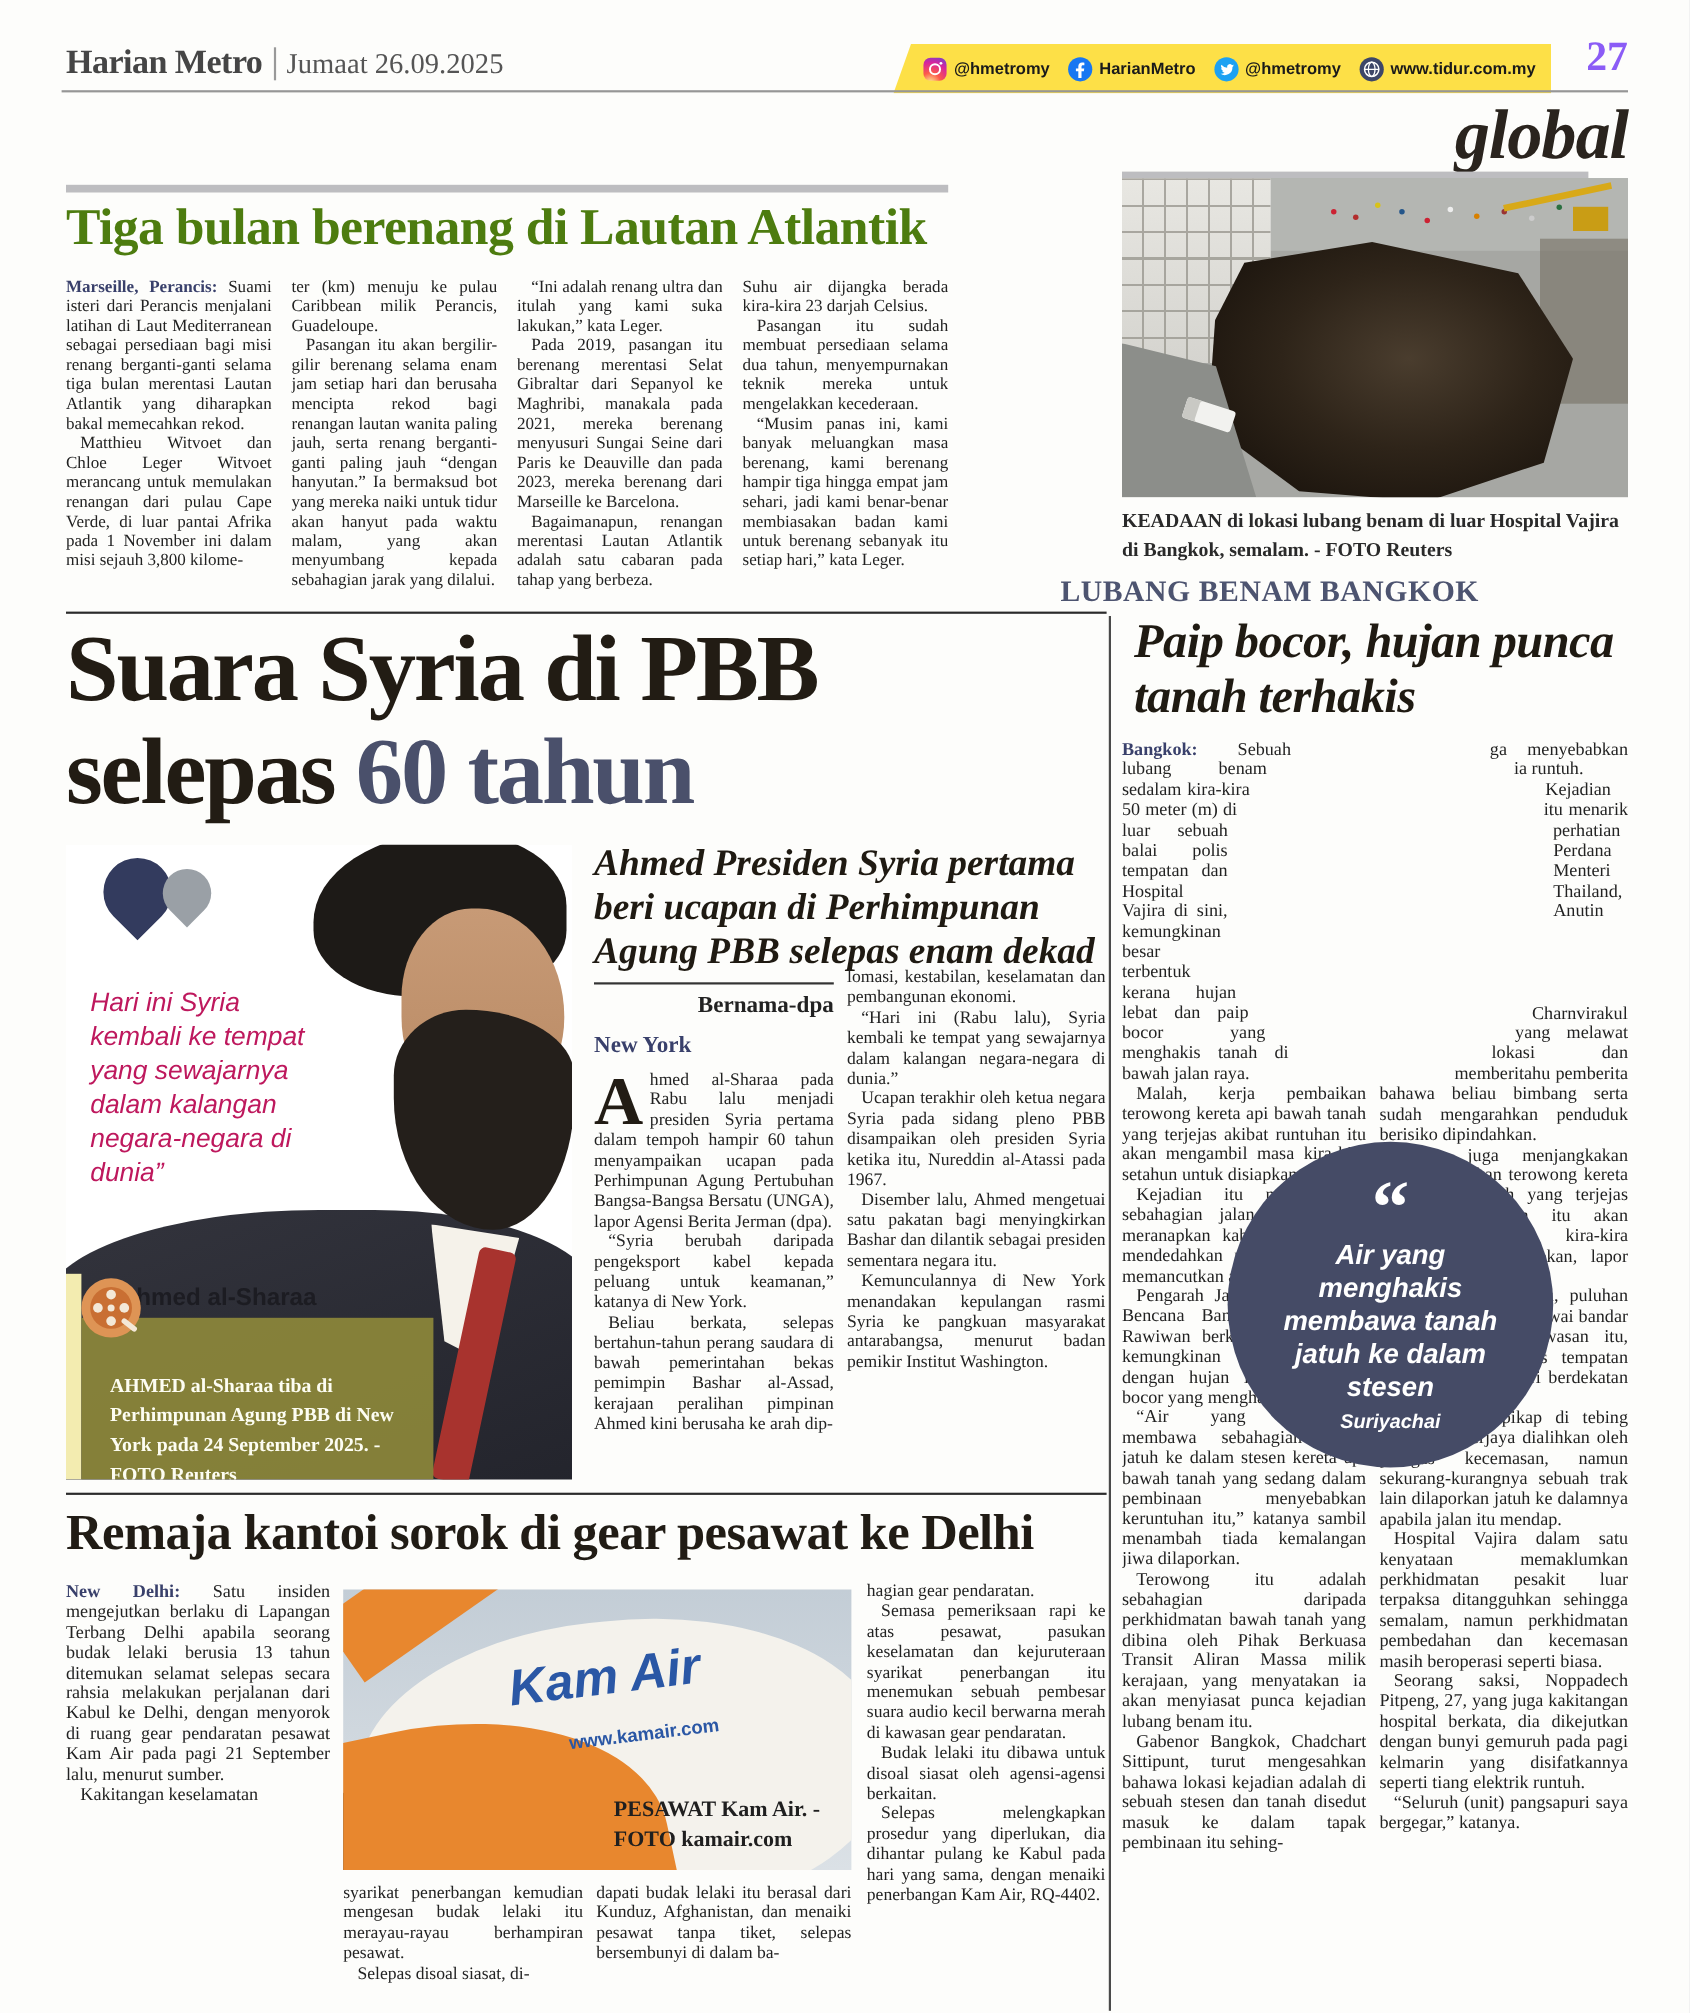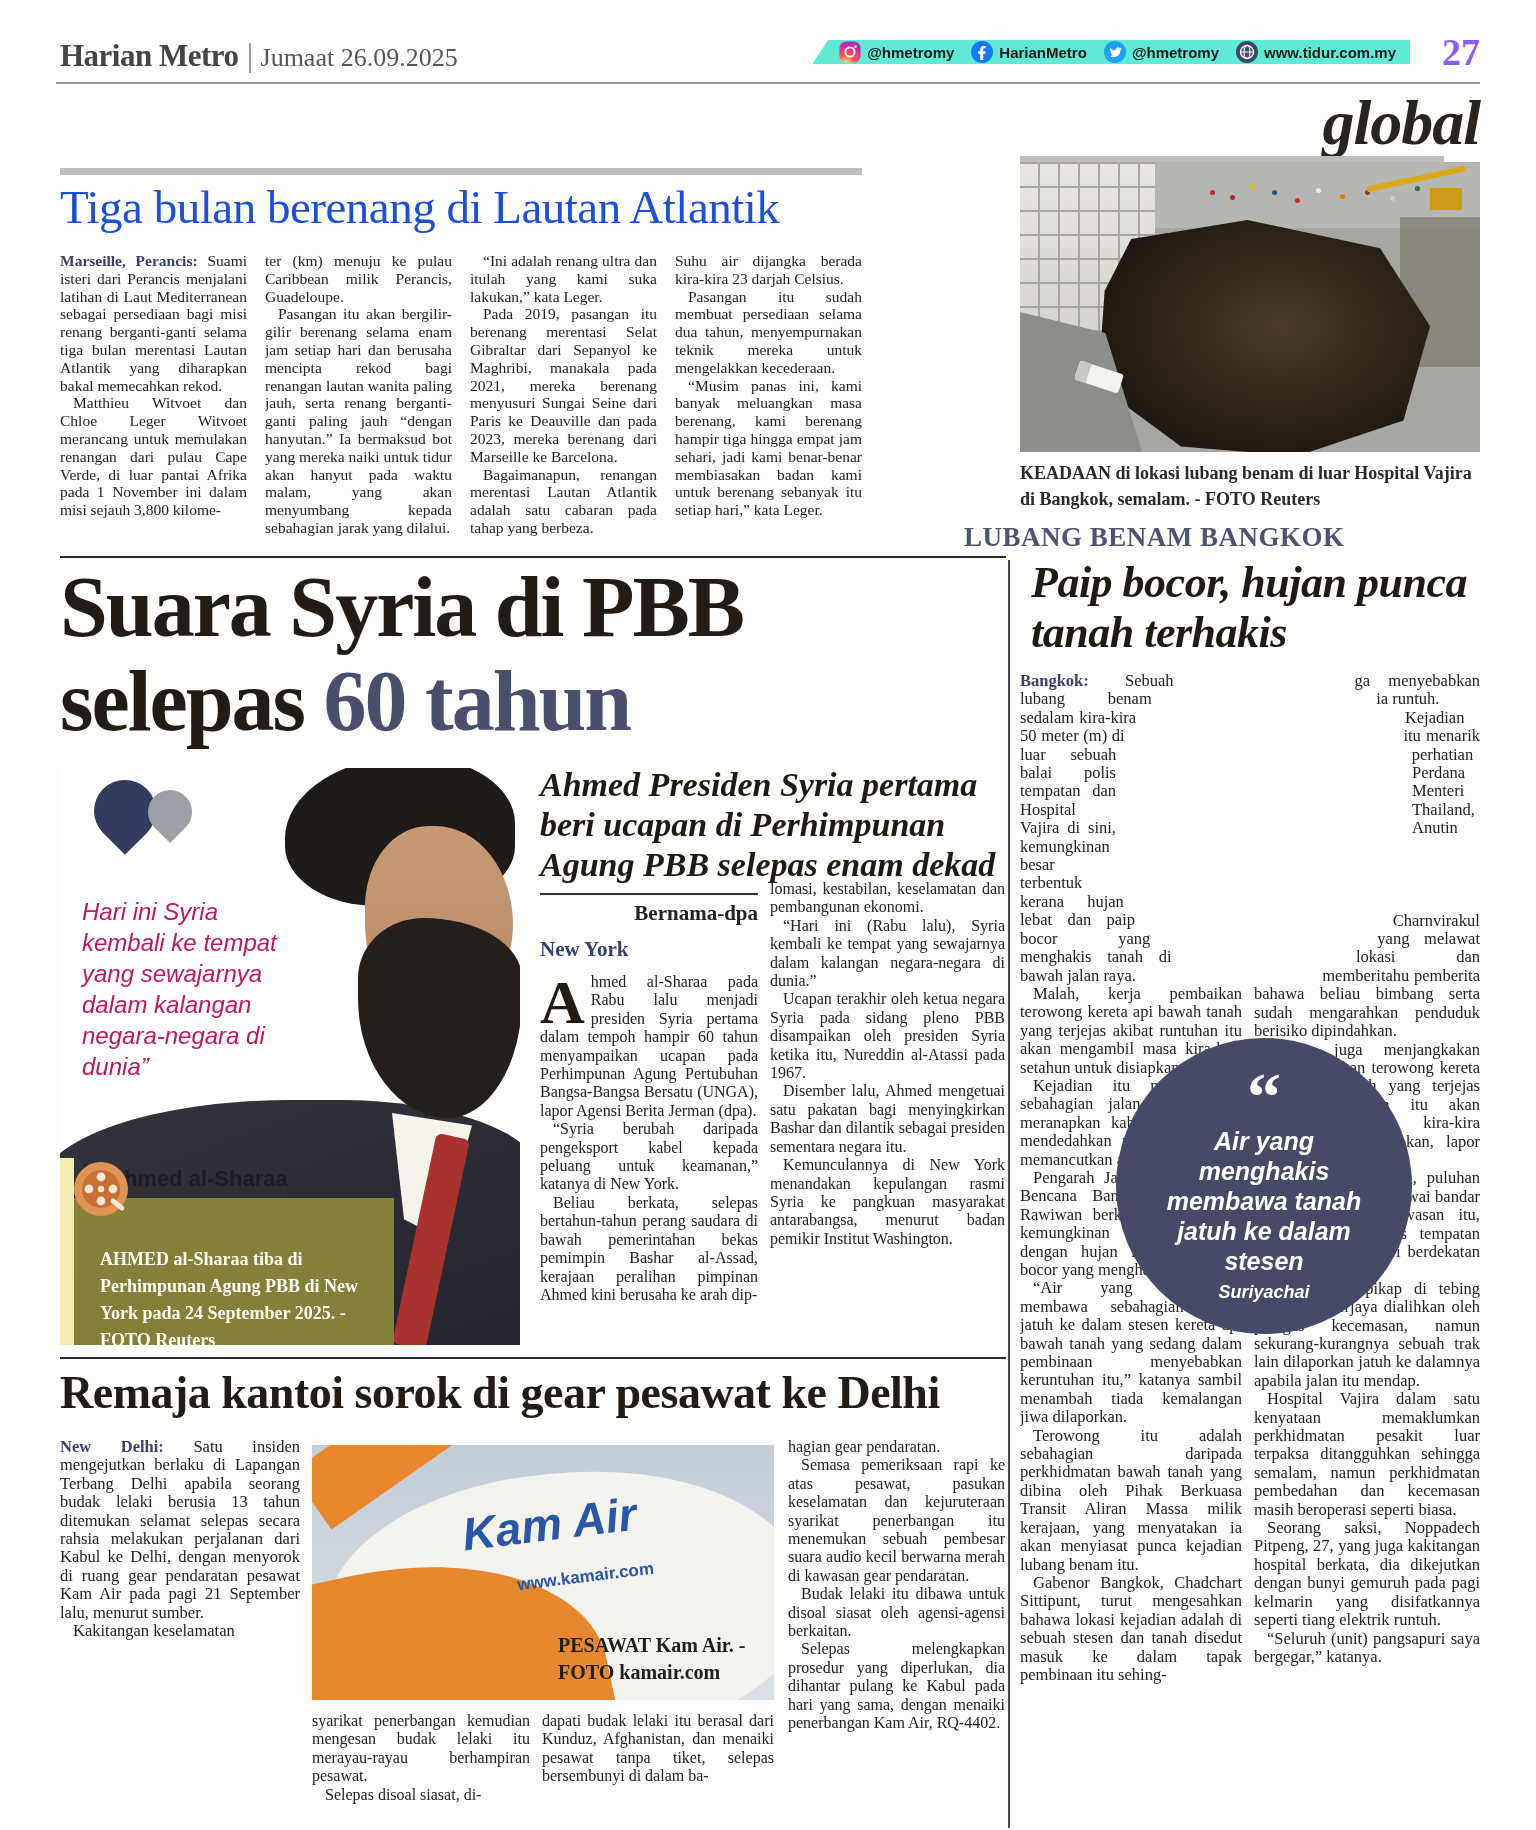--- a/index.html
+++ b/index.html
@@ -2,42 +2,42 @@
 <html><head>
 <meta charset="utf-8">
 <style>
   html,body{margin:0;padding:0;background:#e9e9e9;}
   .page{position:relative;width:1536px;height:1830px;margin:0 auto;background:#fdfdfb;
         font-family:"Liberation Serif",serif;color:#222;overflow:hidden;}
   
   .masthead{position:absolute;left:60px;top:38px;display:flex;align-items:baseline;}
   .masthead .brand{font-size:31px;font-weight:bold;color:#454545;letter-spacing:-0.5px;}
   .masthead .date{font-size:26px;color:#555;margin-left:10px;padding-left:10px;border-left:2px solid #999;}
-  .social-bar{position:absolute;right:126px;top:40px;height:24px;background:#5eead4;
+  .social-bar{position:absolute;right:126px;top:40px;height:45px;background:#fde047;
               display:flex;align-items:center;gap:16px;padding:0 14px 0 26px;
               clip-path:polygon(16px 0,100% 0,100% 100%,0 100%);}
   .soc-item{display:flex;align-items:center;gap:5px;font-family:"Liberation Sans",sans-serif;
             font-size:15px;color:#1a1a1a;font-weight:bold;}
   .pagenum{position:absolute;right:56px;top:30px;font-size:38px;font-weight:bold;color:#8b5cf6;}
   .header-rule{position:absolute;left:56px;right:56px;top:82px;height:2px;background:#969696;}
   .section-label{position:absolute;right:56px;top:86px;font-size:64px;font-weight:bold;font-style:italic;
                  color:#2a241e;letter-spacing:-1px;}
   .global-rule{position:absolute;left:1020px;top:156px;width:424px;height:6px;background:#bdbdc0;}
   
   .bodytext p{margin:0;text-indent:13px;line-height:18.4px;}
   .p-first{text-indent:0 !important;}
   [data-first-flush] p:first-child{text-indent:0;}
   .col{position:absolute;overflow:hidden;text-align:justify;font-size:16px;}
   .dateline{font-weight:bold;color:#39406b;}
   .rule-black{position:absolute;background:#2b2b2b;}
   .vrule{position:absolute;left:1008px;top:560px;width:2px;height:1268px;background:#4a4a4a;}
   
   .atl-bar{position:absolute;left:60px;top:168px;width:802px;height:7px;background:#bdbdc0;}
-  .atl-headline{position:absolute;left:60px;top:180px;width:860px;font-size:47px;font-weight:normal;
-                color:#1d4ed8;letter-spacing:-0.5px;}
+  .atl-headline{position:absolute;left:60px;top:180px;width:860px;font-size:47px;font-weight:bold;
+                color:#4d7c0f;letter-spacing:-0.5px;}
   .atl-col{top:252px;width:187px;height:298px;font-size:15.5px;}
   .atl-col p{line-height:17.8px;}
   
   .sy-headline{position:absolute;left:60px;top:560px;width:950px;font-size:86px;line-height:94px;
                font-weight:bold;color:#221c14;letter-spacing:-2px;}
   .sy-headline .accent{color:#4a506b;}
   .sy-left{position:absolute;left:60px;top:768px;width:460px;height:577px;overflow:hidden;background:#fff;}
   .tq1{position:absolute;left:34px;top:12px;width:62px;height:62px;background:#333b5e;
        border-radius:50% 50% 50% 0;transform:rotate(-45deg);}
   .tq2{position:absolute;left:88px;top:22px;width:44px;height:44px;background:#9aa0a6;

